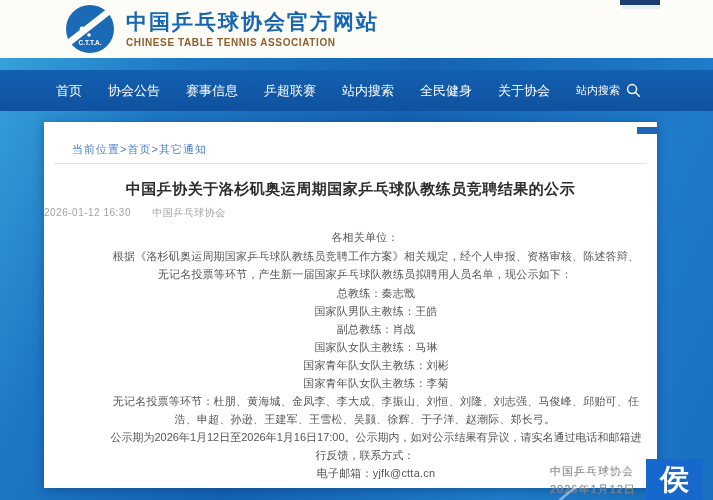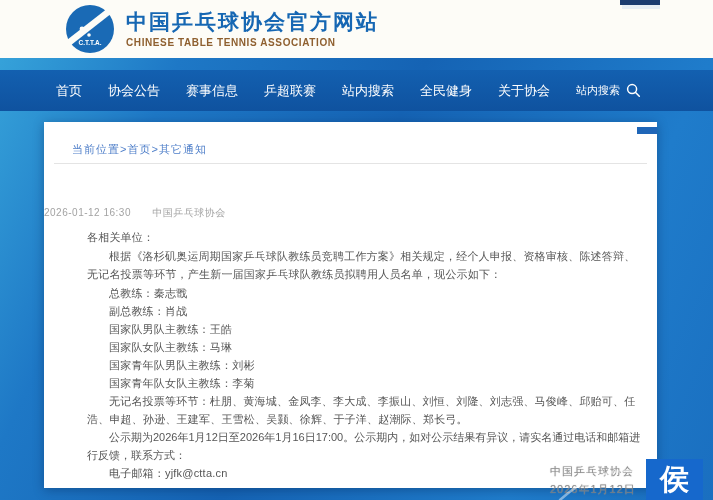--- a/index.html
+++ b/index.html
@@ -47,21 +47,21 @@
     position:absolute; left:20px; right:20px; top:58px; text-align:center;
     font-size:15px; font-weight:bold; color:#2d2d2d; letter-spacing:0.5px;
   }
   .article-meta {
     position:absolute; left:0; right:0; top:84px; text-align:left;
     font-size:10px; color:#a3a3a3; letter-spacing:0.5px;
   }
   .article-meta .src { margin-left:18px; }
   .article-body {
     position:absolute; left:43px; right:14px; top:106px;
-    font-size:11px; color:#565656; line-height:18px; letter-spacing:0.2px;
+    font-size:11px; color:#565656; line-height:18px; letter-spacing:0.2px;text-align:center;
   }
   .article-body p { text-indent:2em; margin:0; }
   .article-body p.gap { margin-top:1px; }
   .nowrapish { letter-spacing:0; }
   
   .signature {
     position:absolute; left:550px; top:462px; font-size:11px; color:#7d7d7d;
     opacity:.85; text-shadow:0 0 1px #aaa; line-height:18px; letter-spacing:1px;
   }
   .wm-swoosh {
@@ -116,34 +116,35 @@
 </div>
 
 <div class="card">
   <div class="card-corner"></div>
 
   <div class="breadcrumb">
     <span>当前位置</span><span>&gt;</span><a>首页</a><span>&gt;</span><a>其它通知</a>
   </div>
   <div class="card-divider"></div>
 
+  <h1 class="article-title">中国乒协关于洛杉矶奥运周期国家乒乓球队教练员竞聘结果的公示</h1>
 
   <div class="article-meta">
     <span class="dt">2026-01-12 16:30</span>
     <span class="src">中国乒乓球协会</span>
   </div>
 
   <div class="article-body">
     <p style="text-indent:0;">各相关单位：</p>
     <p class="gap">根据《洛杉矶奥运周期国家乒乓球队教练员竞聘工作方案》相关规定，经个人申报、资格审核、陈述答辩、无记名投票等环节，产生新一届国家乒乓球队教练员拟聘用人员名单，现公示如下：</p>
     <p class="gap">总教练：秦志戬</p>
+    <p>国家队男队主教练：王皓</p>
     <p>副总教练：肖战</p>
-    <p>国家队男队主教练：王皓</p>
     <p>国家队女队主教练：马琳</p>
-    <p>国家青年队男队主教练：刘彬</p>
+    <p>国家青年队女队主教练：刘彬</p>
     <p>国家青年队女队主教练：李菊</p>
     <p>无记名投票等环节：杜朋、黄海城、金凤李、李大成、李振山、刘恒、刘隆、刘志强、马俊峰、邱贻可、任浩、申超、孙逊、王建军、王雪松、吴颢、徐辉、于子洋、赵潮际、郑长弓。</p>
     <p class="nowrapish">公示期为2026年1月12日至2026年1月16日17:00。公示期内，如对公示结果有异议，请实名通过电话和邮箱进行反馈，联系方式：</p>
     <p>电子邮箱：yjfk@ctta.cn</p>
   </div>
 </div>
 
 <div class="signature">
   <div>中国乒乓球协会</div>
   <div>2026年1月12日</div>

